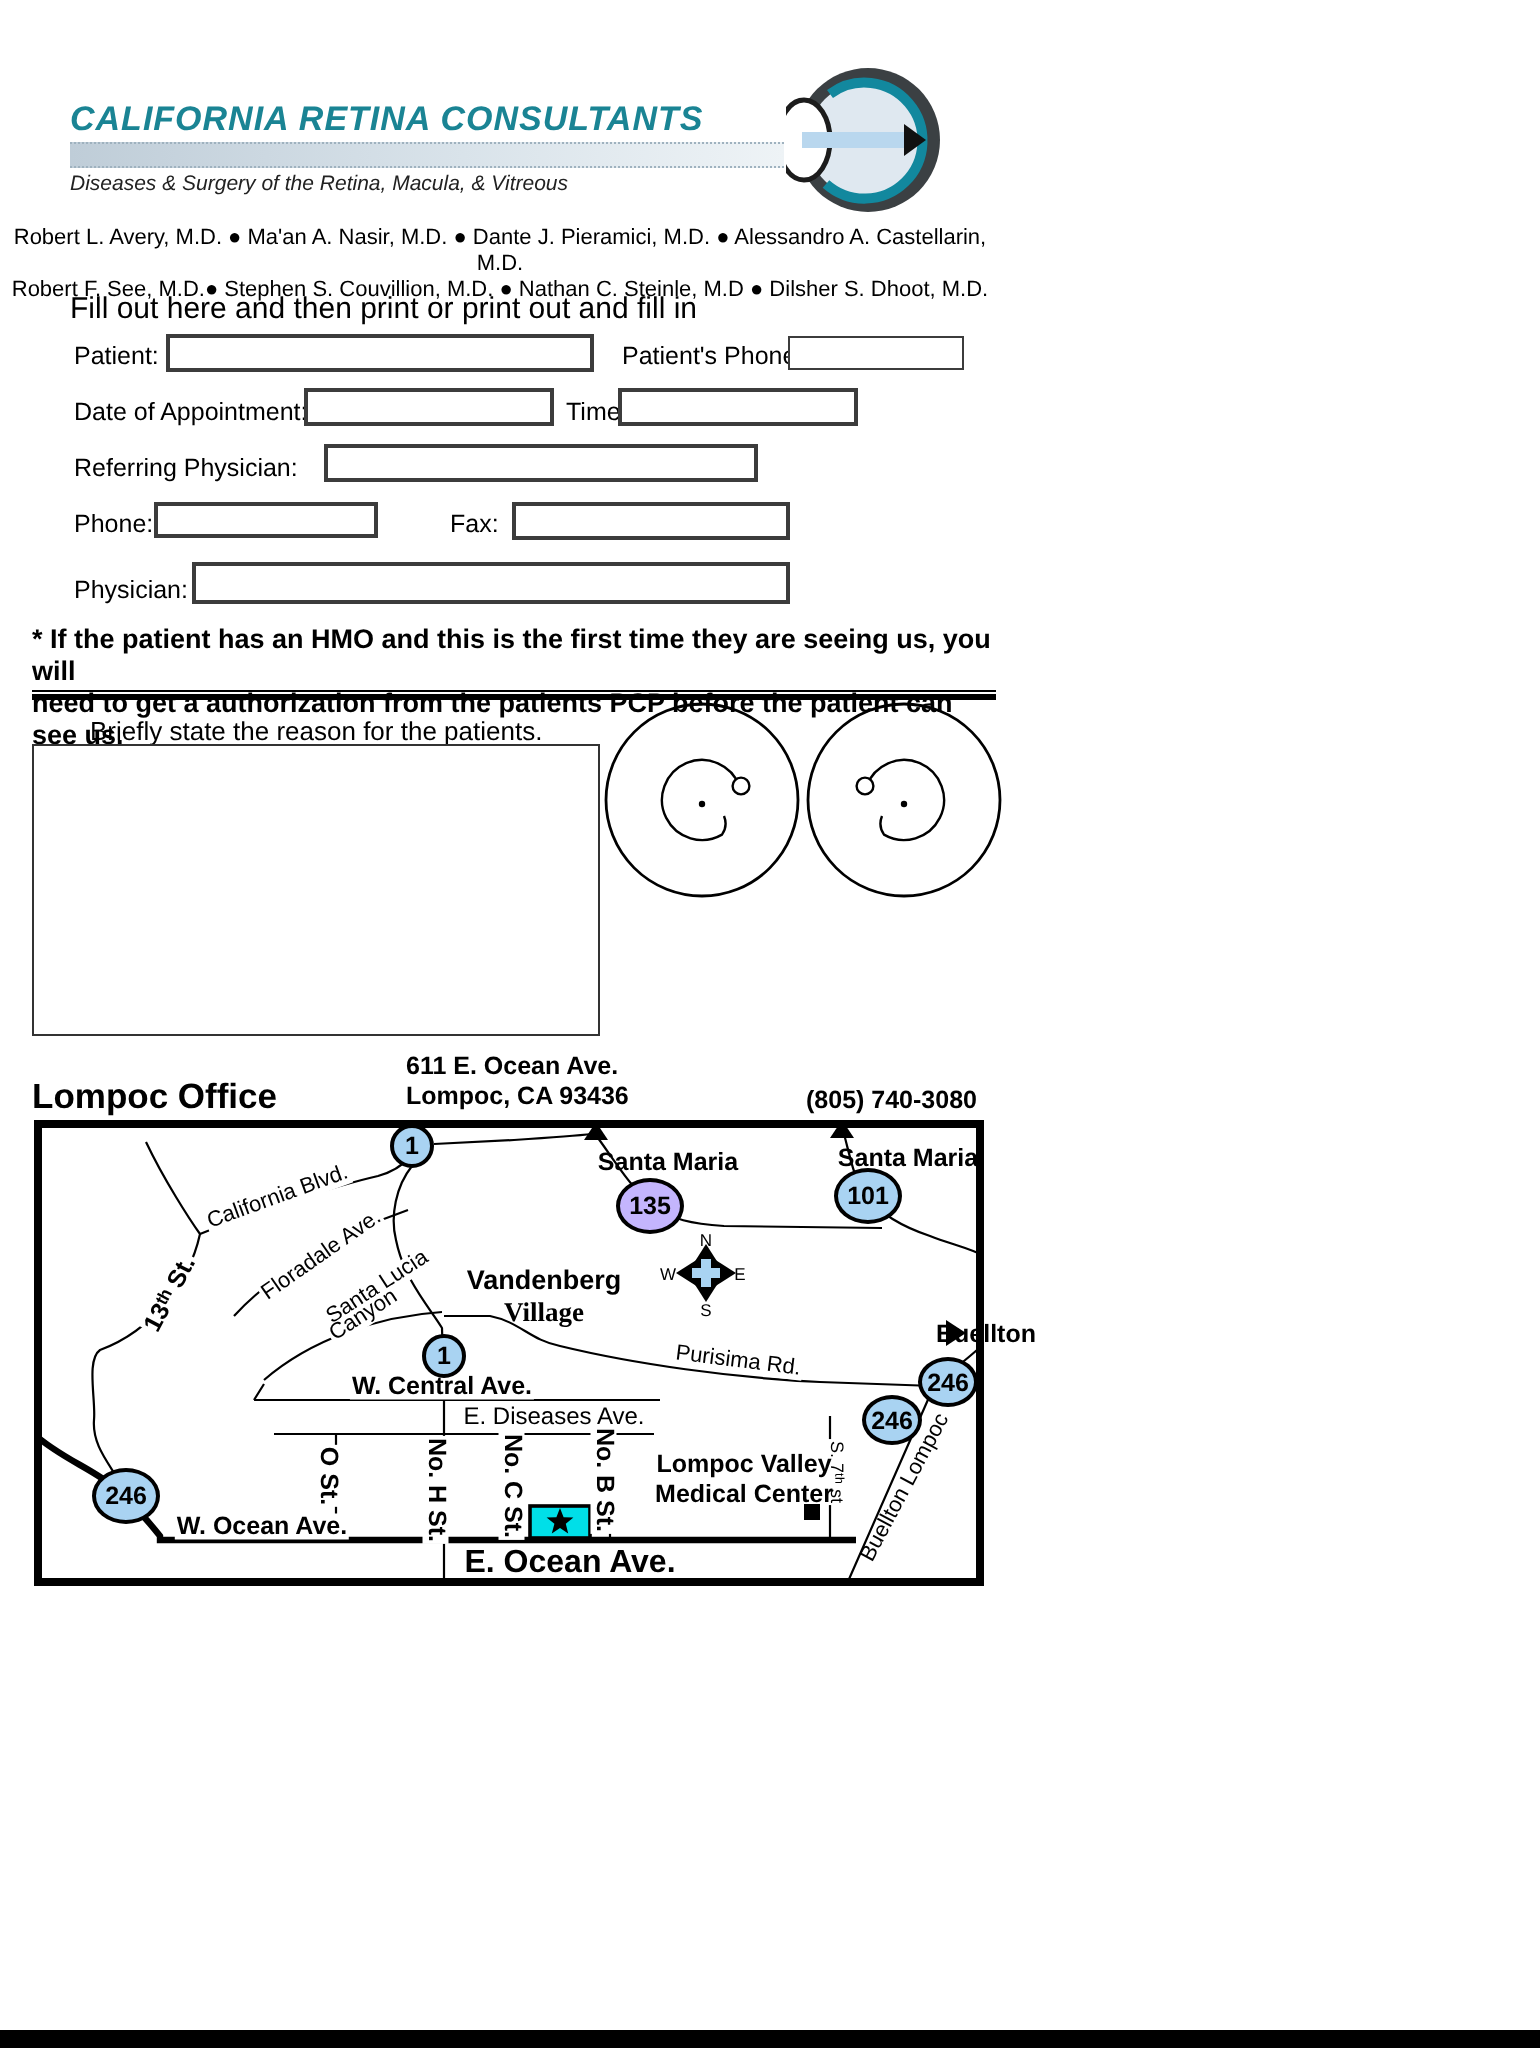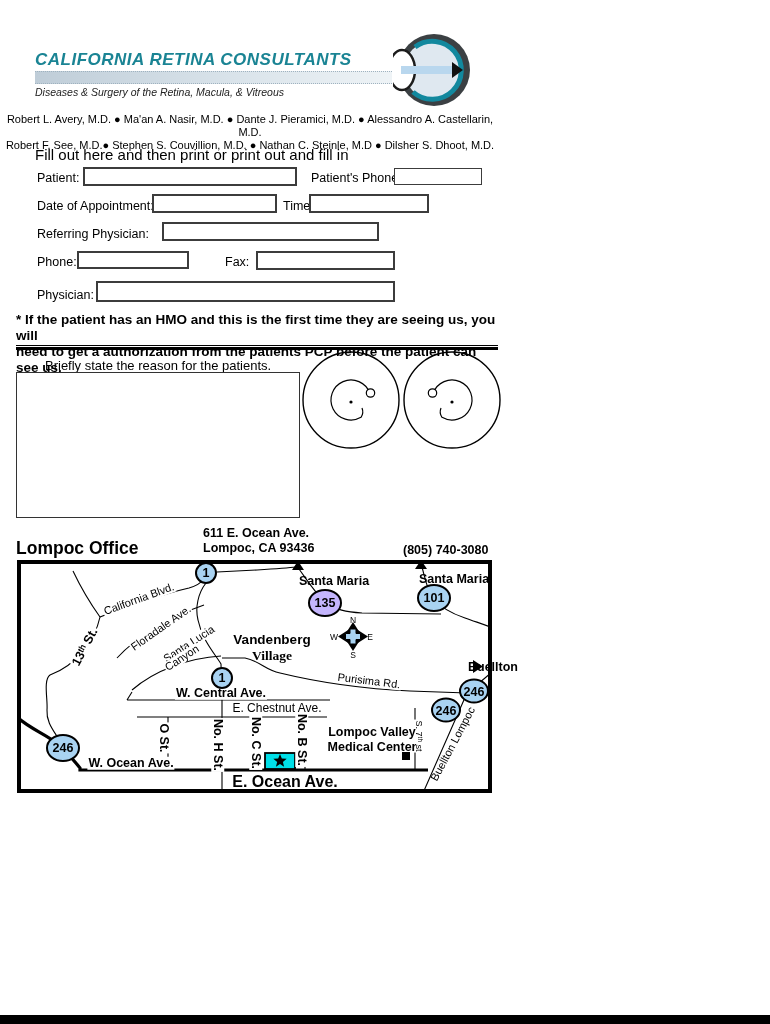--- a/index.html
+++ b/index.html
@@ -166,21 +166,21 @@
         <span class="ml rd wbg" style="left: 172px; top: 84px; transform: translate(-50%, -50%) rotate(-33deg);">Santa Lucia</span>
         <span class="ml rd wbg" style="left: 165px; top: 98px; transform: translate(-50%, -50%) rotate(-33deg);">Canyon</span>
         <span class="ml bold12 wbg" style="left: 68px; top: 87px; transform: translate(-50%, -50%) rotate(-62deg);">13ᵗʰ St.</span>
         <span class="ml bold12" style="left: 317px; top: 21px; transform: translate(-50%, -50%) rotate(0deg);">Santa Maria</span>
         <span class="ml bold12" style="left: 437px; top: 19px; transform: translate(-50%, -50%) rotate(0deg);">Santa Maria</span>
         <span class="ml bold13" style="left: 255px; top: 80px; transform: translate(-50%, -50%) rotate(0deg);">Vandenberg</span>
         <span class="ml bold13" style="left: 255px; top: 96px; transform: translate(-50%, -50%) rotate(0deg); font-family: Liberation Serif, serif;">Village</span>
         <span class="ml rd wbg" style="left: 352px; top: 121px; transform: translate(-50%, -50%) rotate(7deg);">Purisima Rd.</span>
         <span class="ml bold12" style="left: 430px; top: 107px; transform: translate(-50%, -50%) rotate(0deg); margin-left: 46px;">Buellton</span>
         <span class="ml bold12 wbg" style="left: 160px; top: 133px; transform: translate(-50%, -50%) rotate(0deg); margin-left: 44px;">W. Central Ave.</span>
-        <span class="ml rd12 wbg" style="left: 260px; top: 148px; transform: translate(-50%, -50%) rotate(0deg);">E. Chestnut Ave.</span>
+        <span class="ml rd12 wbg" style="left: 260px; top: 148px; transform: translate(-50%, -50%) rotate(0deg);">E. Diseases Ave.</span>
         <span class="ml bold12 wbg" style="left: 147px; top: 178px; transform: translate(-50%, -50%) rotate(90deg);">O St.</span>
         <span class="ml bold12 wbg" style="left: 201px; top: 185px; transform: translate(-50%, -50%) rotate(90deg);">No. H St.</span>
         <span class="ml bold12 wbg" style="left: 239px; top: 183px; transform: translate(-50%, -50%) rotate(90deg);">No. C St.</span>
         <span class="ml bold12 wbg" style="left: 285px; top: 180px; transform: translate(-50%, -50%) rotate(90deg);">No. B St.</span>
         <span class="ml rd9 wbg" style="left: 401px; top: 176px; transform: translate(-50%, -50%) rotate(90deg);">S. 7ᵗʰ st</span>
         <span class="ml bold12 wbg" style="left: 114px; top: 203px; transform: translate(-50%, -50%) rotate(0deg);">W. Ocean Ave.</span>
         <span class="ml big15" style="left: 268px; top: 222px; transform: translate(-50%, -50%) rotate(0deg);">E. Ocean Ave.</span>
         <span class="ml bold12" style="left: 355px; top: 172px; transform: translate(-50%, -50%) rotate(0deg);">Lompoc Valley</span>
         <span class="ml bold12" style="left: 355px; top: 187px; transform: translate(-50%, -50%) rotate(0deg);">Medical Center</span>
         <span class="ml rd11" style="left: 436px; top: 184px; transform: translate(-50%, -50%) rotate(-62deg);">Buellton Lompoc</span>

